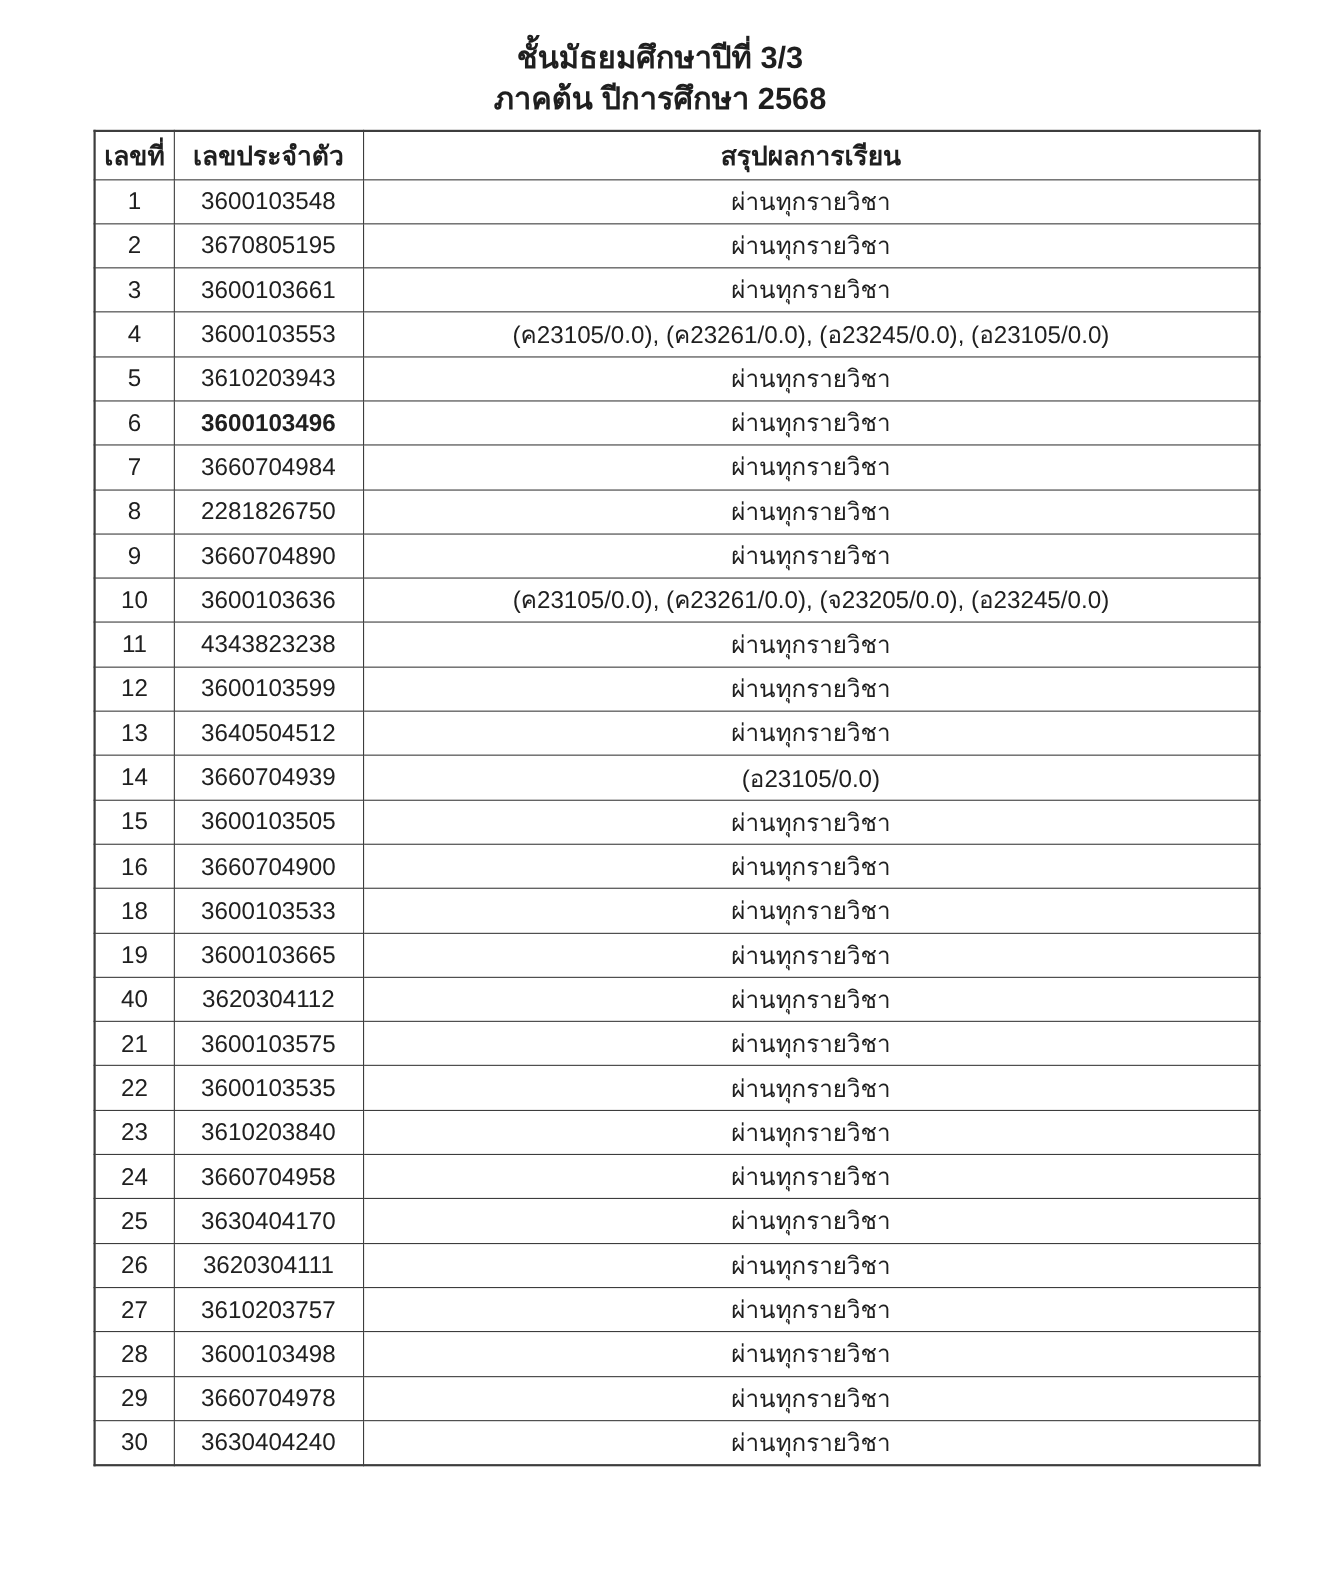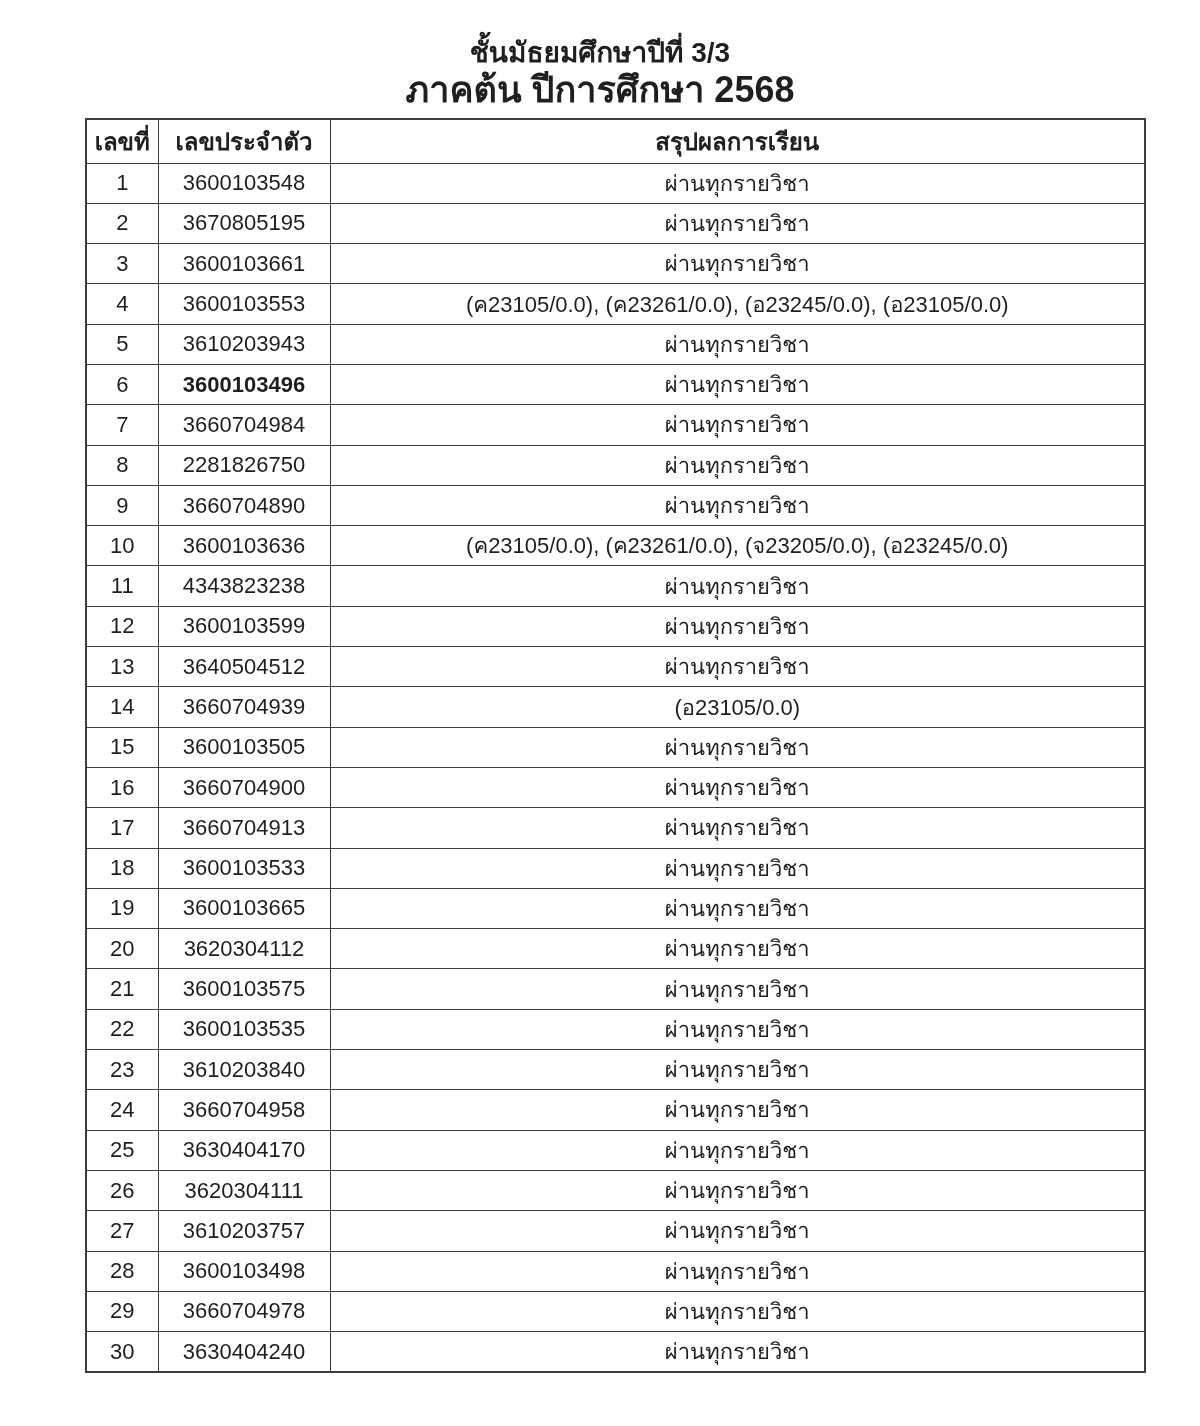--- a/index.html
+++ b/index.html
@@ -20,21 +20,21 @@
   }
   .doc-title {
     margin-top: 34px;
     text-align: center;
     font-size: 28px;
     font-weight: bold;
     line-height: 37px;
   }
   .doc-subtitle {
     text-align: center;
-    font-size: 36px;
+    font-size: 28px;
     font-weight: bold;
     line-height: 37px;
   }
   table.results {
     margin-left: 85px;
     margin-top: 10px;
     width: 1059px;
     border-collapse: collapse;
     table-layout: fixed;
     border: 2px solid #3d3d3d;
@@ -175,40 +175,35 @@
     <td style="border-color: rgb(61, 61, 61);">3600103505</td>
     <td style="border-color: rgb(61, 61, 61);">ผ่านทุกรายวิชา</td>
   </tr>
 
   <tr>
     <td style="border-color: rgb(61, 61, 61);">16</td>
     <td style="border-color: rgb(61, 61, 61);">3660704900</td>
     <td style="border-color: rgb(61, 61, 61);">ผ่านทุกรายวิชา</td>
   </tr>
 
-  <tr>
-    <td style="border-color: rgb(61, 61, 61);">17</td>
-    <td style="border-color: rgb(61, 61, 61);">3660704913</td>
-    <td style="border-color: rgb(61, 61, 61);">ผ่านทุกรายวิชา</td>
-  </tr>
 
   <tr>
     <td style="border-color: rgb(61, 61, 61);">18</td>
     <td style="border-color: rgb(61, 61, 61);">3600103533</td>
     <td style="border-color: rgb(61, 61, 61);">ผ่านทุกรายวิชา</td>
   </tr>
 
   <tr>
     <td style="border-color: rgb(61, 61, 61);">19</td>
     <td style="border-color: rgb(61, 61, 61);">3600103665</td>
     <td style="border-color: rgb(61, 61, 61);">ผ่านทุกรายวิชา</td>
   </tr>
 
   <tr>
-    <td style="border-color: rgb(61, 61, 61);">20</td>
+    <td style="border-color: rgb(61, 61, 61);">40</td>
     <td style="border-color: rgb(61, 61, 61);">3620304112</td>
     <td style="border-color: rgb(61, 61, 61);">ผ่านทุกรายวิชา</td>
   </tr>
 
   <tr>
     <td style="border-color: rgb(61, 61, 61);">21</td>
     <td style="border-color: rgb(61, 61, 61);">3600103575</td>
     <td style="border-color: rgb(61, 61, 61);">ผ่านทุกรายวิชา</td>
   </tr>
 

